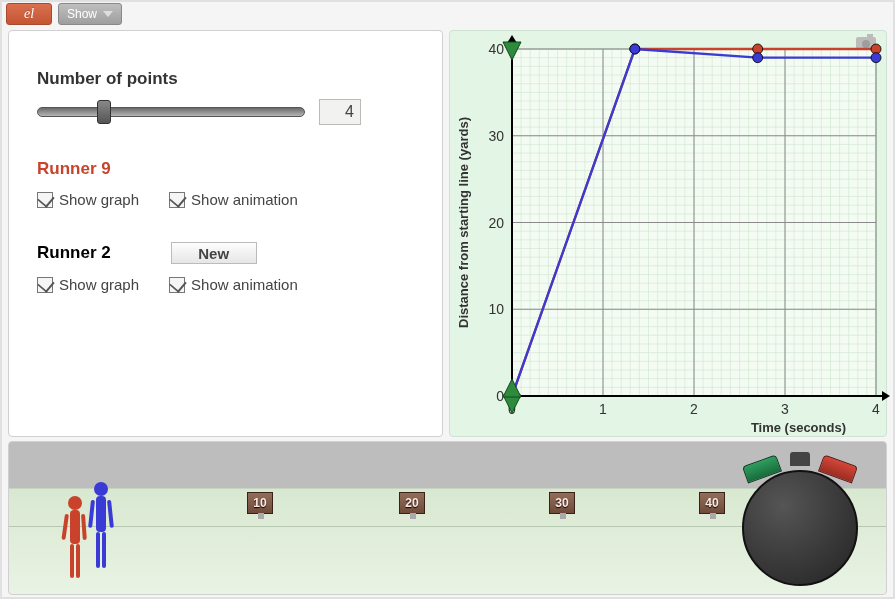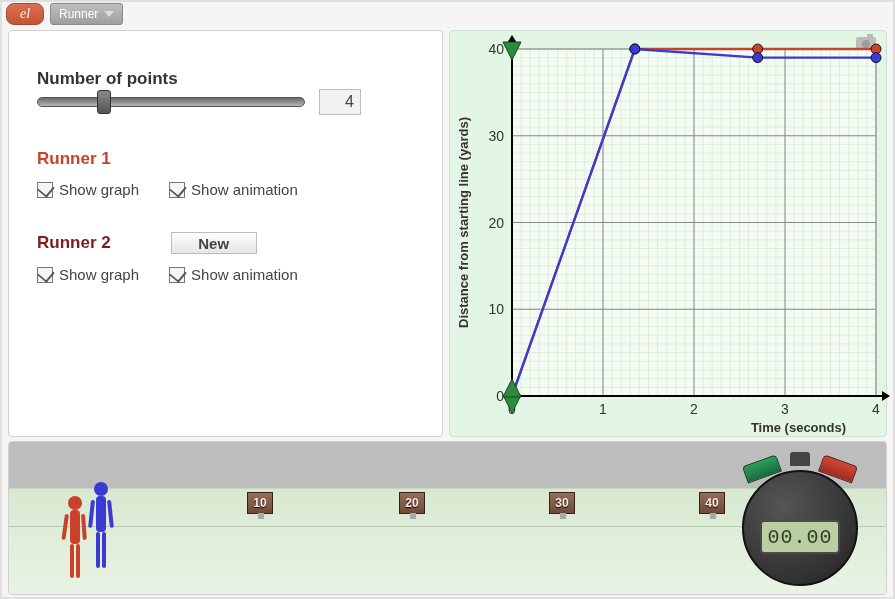--- a/index.html
+++ b/index.html
@@ -1,35 +1,35 @@
 <!DOCTYPE html>
 <html><head>
 <meta charset="utf-8">
 <style>
   * { box-sizing: border-box; margin: 0; padding: 0; }
   body { font-family: Arial, Helvetica, sans-serif; background: #fff; }
   .app { width: 895px; height: 599px; background: #f5f5f5; border: 2px solid #e0e0e0; position: relative; overflow: hidden; }
 
   
   .toolbar { height: 24px; display: flex; align-items: center; gap: 6px; padding: 0 4px; }
-  .el-logo { width: 38px; height: 22px; background: linear-gradient(#d97050,#c45532); border: 1px solid #a94a2e; border-radius: 8px; color: #fff; font-style: italic; font-family: cursive; font-size: 14px; display: flex; align-items: center; justify-content: center; text-shadow: 0 -1px 0 rgba(0,0,0,0.2); }
+  .el-logo { width: 46px; height: 22px; background: linear-gradient(#d97050,#c45532); border: 1px solid #a94a2e; border-radius: 3px; color: #fff; font-style: italic; font-family: cursive; font-size: 14px; display: flex; align-items: center; justify-content: center; text-shadow: 0 -1px 0 rgba(0,0,0,0.2); }
   .tools-btn { height: 22px; padding: 0 8px; background: linear-gradient(#bfbfbf,#9e9e9e); border: 1px solid #888; border-radius: 3px; color: #fff; font-size: 12px; display: flex; align-items: center; gap: 6px; cursor: pointer; }
   .tools-btn .tri { width: 0; height: 0; border-left: 5px solid transparent; border-right: 5px solid transparent; border-top: 6px solid #dedede; }
 
   
   .main { display: flex; height: 415px; }
   .controls { width: 435px; background: #fff; border: 1px solid #d0d0d0; border-radius: 4px; margin: 4px 0 4px 6px; padding: 38px 28px 20px; }
-  .controls h3 { font-weight: bold; font-size: 17px; color: #333; margin-bottom: 0; }
+  .controls h3 { font-weight: bold; font-size: 17px; color: #333; margin-bottom: 10px; }
   .slider-row { display: flex; align-items: center; gap: 14px; margin-bottom: 34px; }
   .slider { position: relative; width: 268px; height: 10px; border-radius: 5px; background: linear-gradient(#6a6a6a,#b5b5b5); border: 1px solid #555; }
   .slider .knob { position: absolute; top: -8px; width: 14px; height: 24px; background: linear-gradient(#888,#555); border: 1px solid #333; border-radius: 3px; }
   .numbox { width: 42px; height: 26px; background: #f2f2f0; border: 1px solid #bbb; text-align: right; padding: 3px 6px; font-size: 16px; color: #444; }
   .runner-title { font-size: 17px; font-weight: bold; margin-bottom: 12px; }
   .r1 { color: #c9432c; }
-  .r2 { color: #7f1d1d; }
+  .r2 { color: #000000; }
   .check-row { display: flex; gap: 30px; align-items: center; margin-bottom: 34px; }
   .cb { display: flex; align-items: flex-end; gap: 6px; font-size: 15px; color: #444; }
   .cb .box { width: 16px; height: 16px; border: 1px solid #777; background: #f5f5f5; position: relative; }
   .cb .box.checked::after { content: ""; position: absolute; left: 2px; top: -2px; width: 10px; height: 14px; border-right: 2px solid #555; border-bottom: 2px solid #555; transform: rotate(40deg) scaleY(0.8); }
   .r2-row { display: flex; align-items: center; gap: 60px; margin-bottom: 12px; }
   .new-btn { width: 86px; height: 22px; background: linear-gradient(#fdfdfd,#e6e6e6); border: 1px solid #bbb; font-size: 15px; font-weight: bold; color: #444; cursor: pointer; }
 
   
   .chart-panel { flex: 1; margin: 4px 6px 4px 6px; position: relative; background: #e3f5e4; border: 1px solid #cde3cf; border-radius: 4px; }
   .chart-panel svg { position: absolute; left: 0; top: 0; }
@@ -53,37 +53,37 @@
 
 </style>
 </head>
 <body>
 
 <div class="app">
 
   <div class="toolbar">
     <div class="el-logo">el</div>
     <div class="tools-btn">
-      <span>Runner</span>
+      <span>Show</span>
       <span class="tri"></span>
     </div>
   </div>
 
   <div class="main">
 
     <div class="controls">
       <h3>Number of points</h3>
       <div class="slider-row">
         <div class="slider">
           <div class="knob" id="slider-knob" style="left: 22%;"></div>
         </div>
         <input class="numbox" value="4" style="">
       </div>
 
-      <div class="runner-title r1">Runner 1</div>
+      <div class="runner-title r1">Runner 9</div>
       <div class="check-row">
         <label class="cb">
           <span class="box checked"></span>
           <span>Show graph</span>
         </label>
         <label class="cb">
           <span class="box checked"></span>
           <span>Show animation</span>
         </label>
       </div>
@@ -263,17 +263,16 @@
           <rect x="4" y="20" width="4" height="28" rx="2" transform="rotate(6 6 20)"></rect>
           <rect x="20" y="20" width="4" height="28" rx="2" transform="rotate(-6 22 20)"></rect>
         </g>
       </svg>
 
     <div class="stopwatch">
       <div class="sw-btn-g"></div>
       <div class="sw-btn-r"></div>
       <div class="sw-knob"></div>
       <div class="sw-body"></div>
-      <div class="sw-lcd">00.00</div>
     </div>
   </div>
 
 </div>
 
 </body></html>

